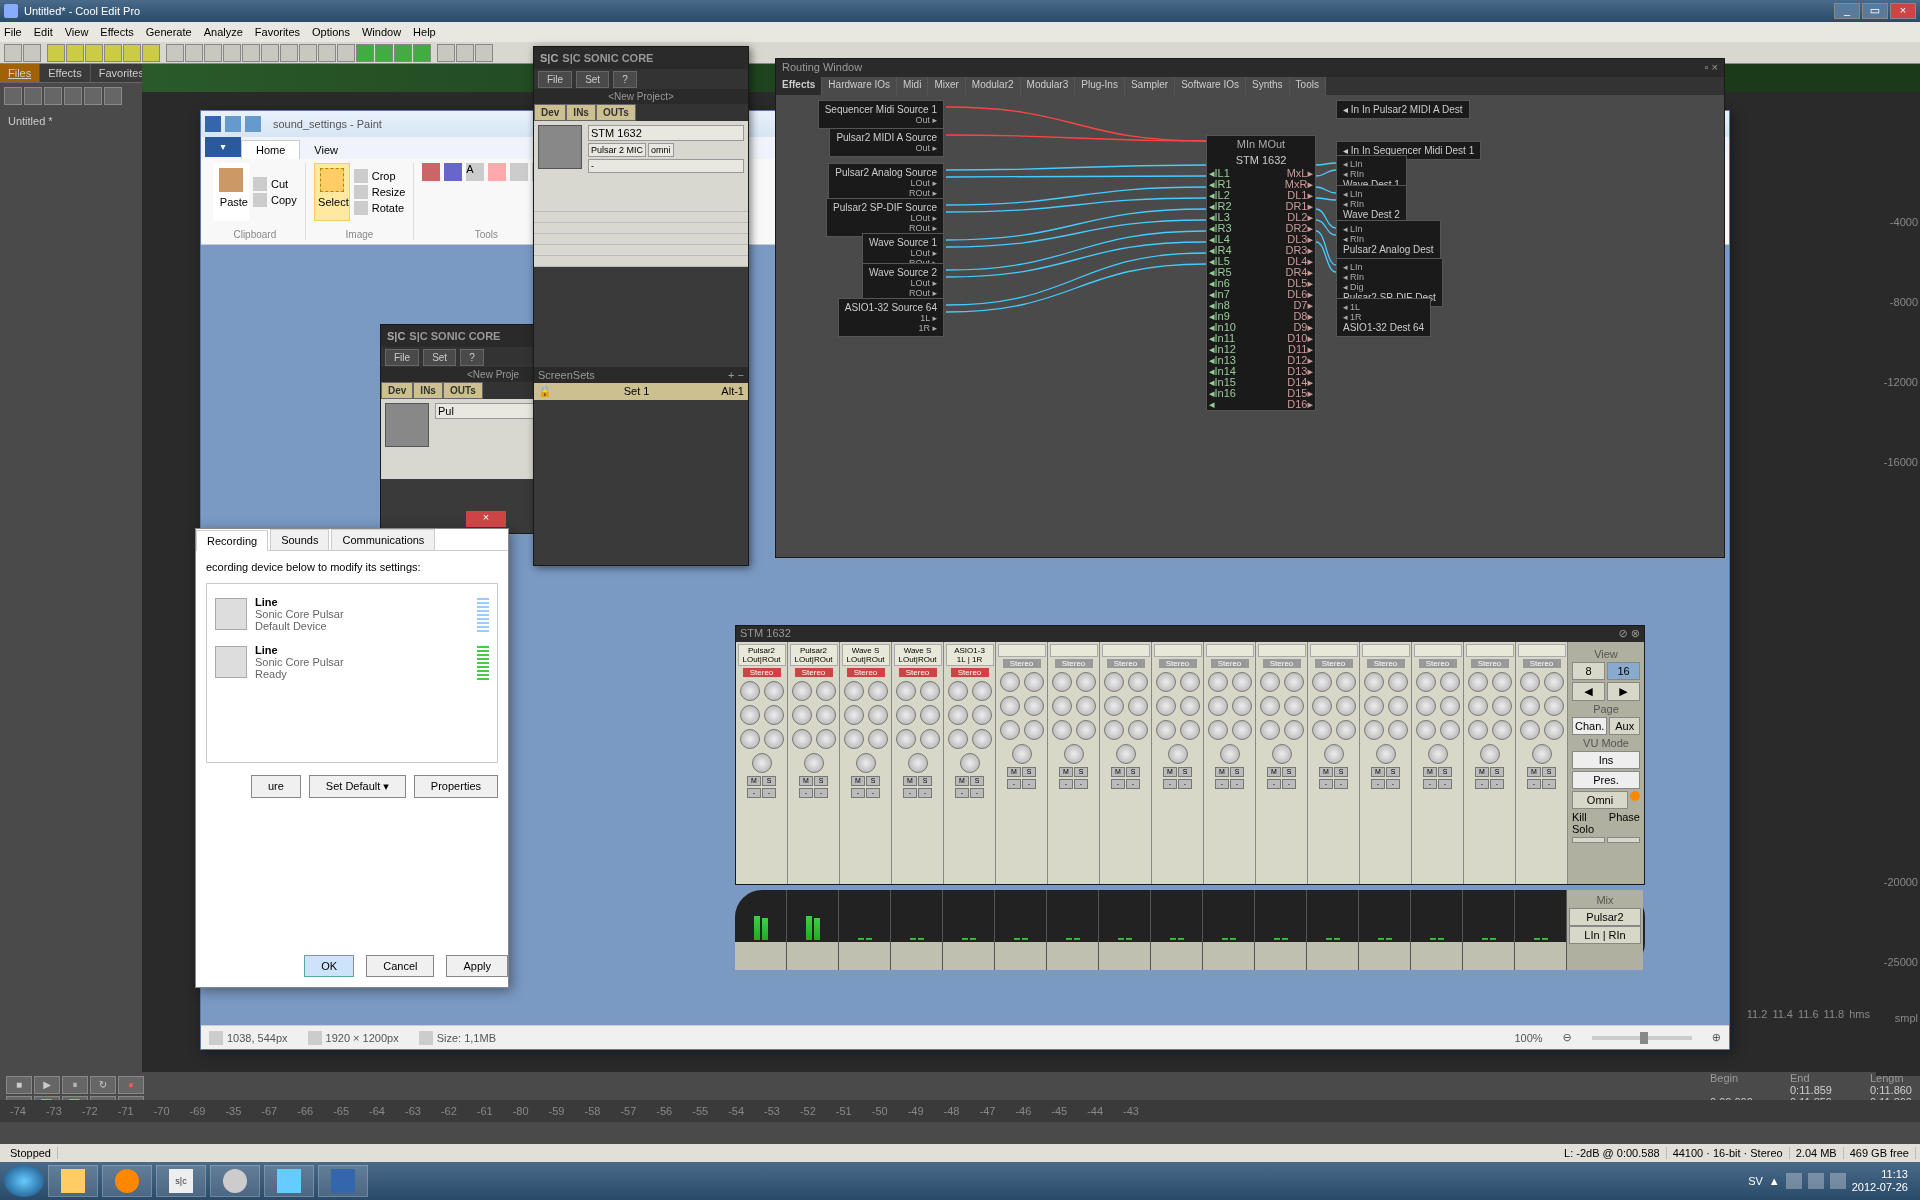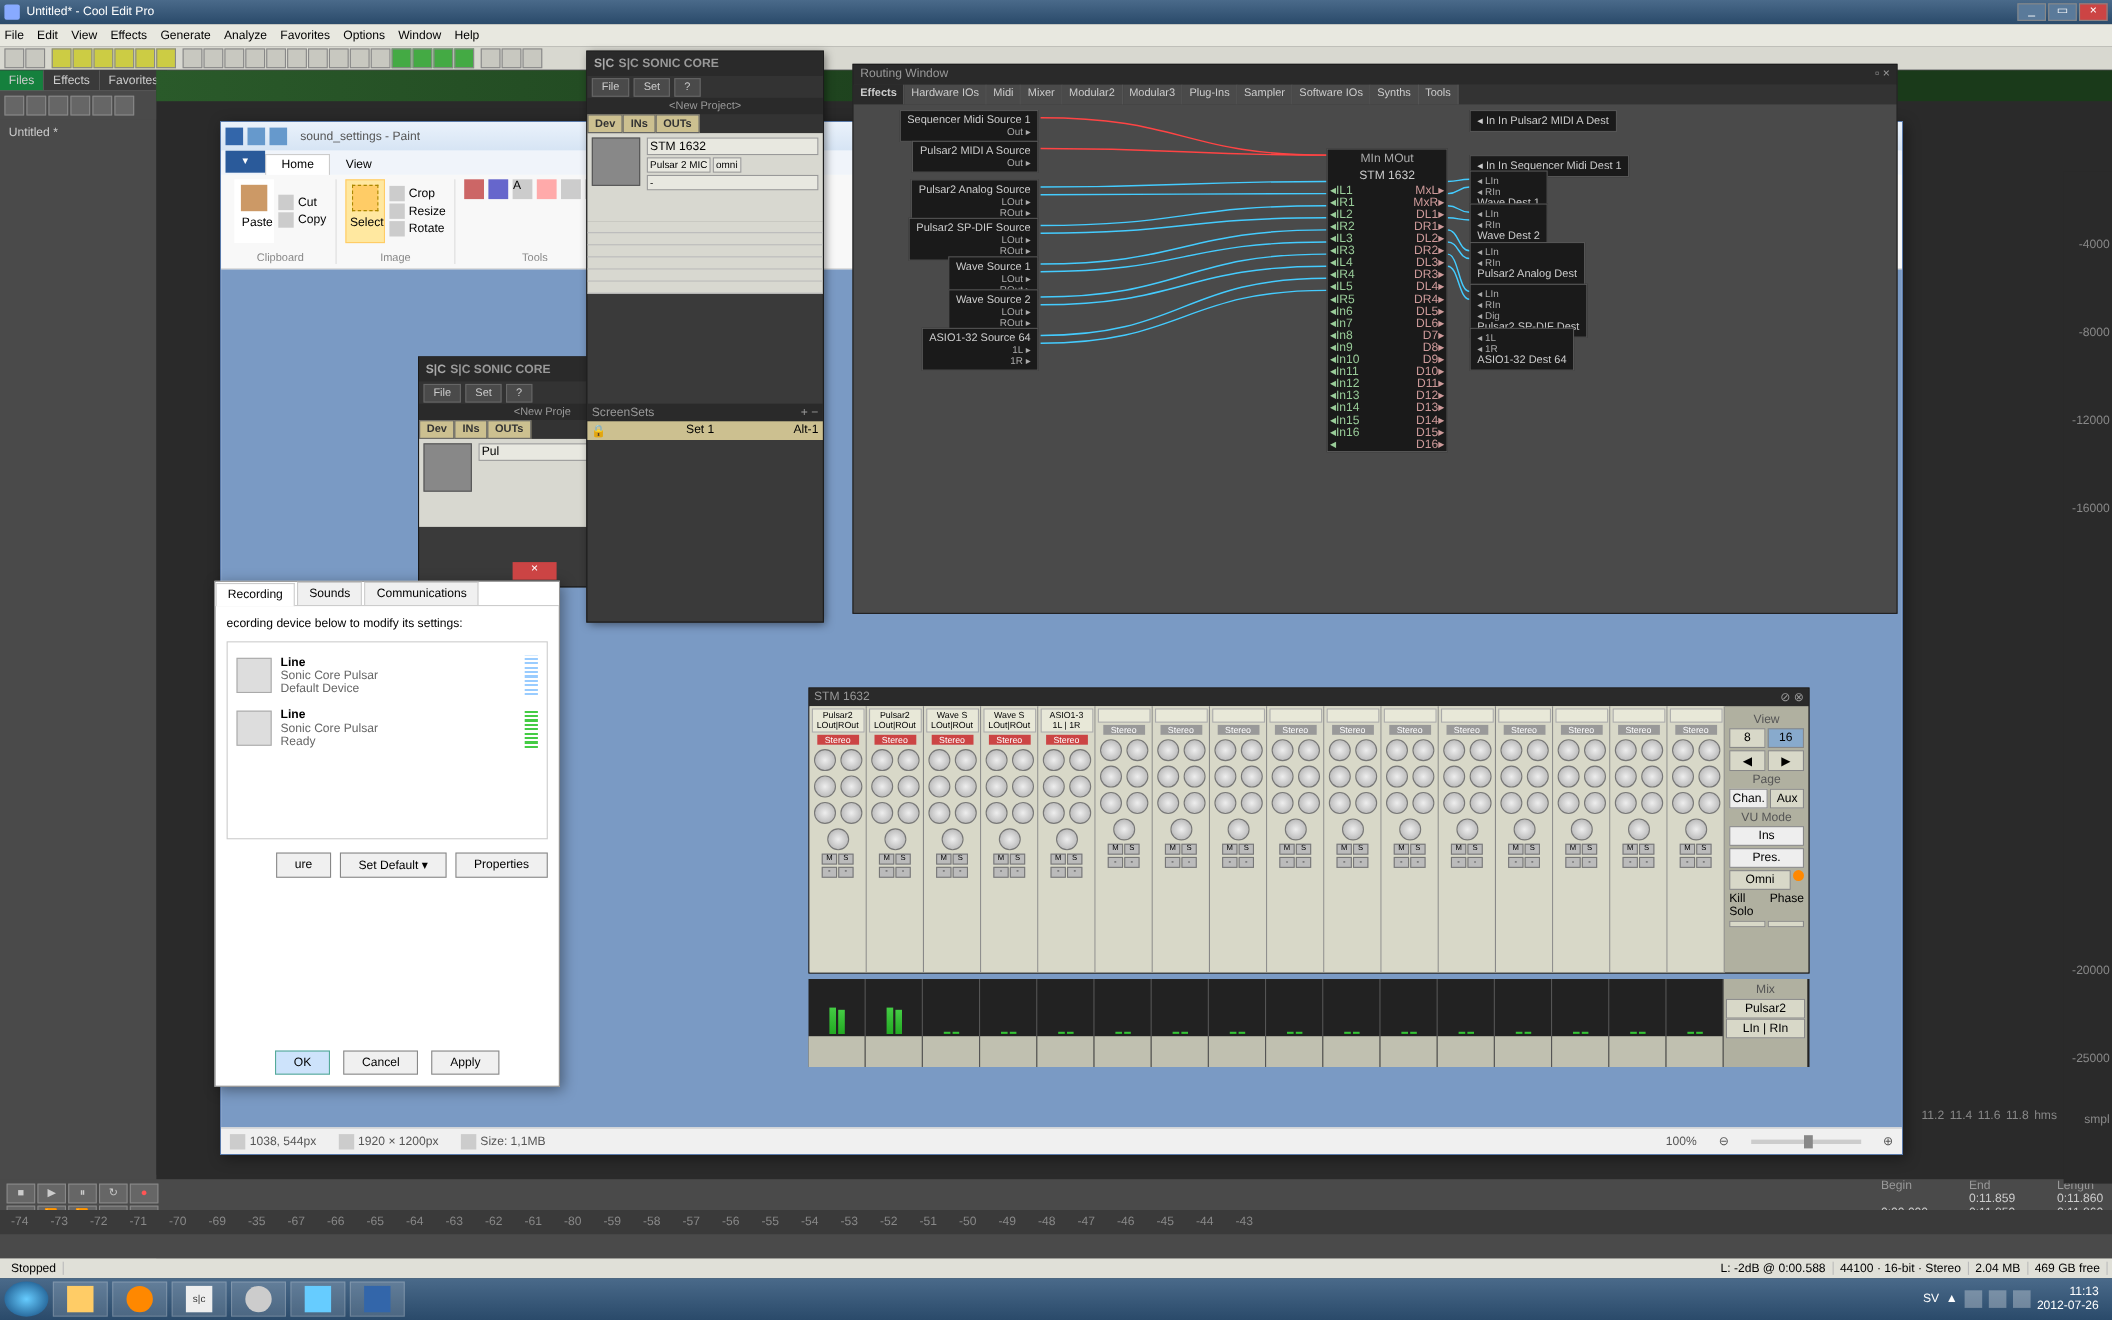--- a/index.html
+++ b/index.html
@@ -12,21 +12,21 @@
 .win-btn.close{background:#c44;}
 .menubar{height:20px;background:#e8e8e0;display:flex;align-items:center;padding:0 4px;gap:12px;font-size:11px;}
 .menubar span{cursor:pointer;}
 .toolbar{height:22px;background:#d8d8d0;border-bottom:1px solid #888;display:flex;align-items:center;padding:0 4px;gap:1px;}
 .tb-btn{width:18px;height:18px;background:#c8c8c0;border:1px solid #888;}
 .tb-sep{width:4px;}
 .main{position:absolute;top:64px;left:0;right:0;bottom:54px;background:#2a2a2a;}
 .left-panel{position:absolute;left:0;top:0;width:142px;bottom:0;background:#4a4a4a;}
 .lp-tabs{display:flex;background:#333;border-bottom:1px solid #666;}
 .lp-tab{padding:3px 8px;background:#3a3a3a;color:#ccc;border-right:1px solid #555;cursor:pointer;}
-.lp-tab.active{background:#15803d;}
+.lp-tab.active{background:#a16207;text-decoration:underline;}
 .lp-toolbar{display:flex;padding:4px;gap:2px;background:#4a4a4a;}
 .lp-tb-btn{width:18px;height:18px;background:#666;border:1px solid #888;}
 .lp-tree{padding:4px;color:#ccc;}
 .lp-tree-item{padding:2px 4px;cursor:pointer;}
 .lp-bottom{position:absolute;bottom:0;left:0;right:0;padding:4px;background:#4a4a4a;color:#ccc;}
 .lp-label{display:block;margin:2px 0;}
 .lp-combo{width:100%;background:#333;color:#ccc;border:1px solid #666;margin:1px 0;padding:1px;}
 .lp-check{margin:2px 0;}
 .waveform-area{position:absolute;left:142px;top:0;right:0;height:28px;background:#1a3a1a;}
 .waveform-canvas{width:100%;height:100%;background:linear-gradient(90deg,#2a5a2a 0%,#1a3a1a 50%);}
@@ -128,24 +128,24 @@
 .sound-hint{font-size:11px;margin-bottom:10px;}
 .sound-dev{border:1px solid #ccc;padding:6px;min-height:180px;}
 .sound-dev-item{display:flex;gap:8px;padding:6px 2px;align-items:center;}
 .sdi-icon{width:32px;height:32px;background:#ddd;border:1px solid #aaa;}
 .sdi-text{flex:1;font-size:11px;}
 .sdi-name{font-weight:bold;}
 .sdi-sub{color:#666;}
 .sdi-meter{width:12px;height:36px;background:repeating-linear-gradient(0deg,#4c4 0 2px,#fff 2px 4px);}
 .sound-btns{display:flex;justify-content:flex-end;gap:8px;margin-top:12px;}
 .sound-btn{padding:4px 16px;border:1px solid #888;background:#f0f0f0;cursor:pointer;font-size:11px;}
-.sound-footer{position:absolute;bottom:10px;left:0;right:0;display:flex;justify-content:center;gap:12px;}
-
-
-.piano{position:absolute;left:735px;top:890px;width:910px;height:80px;background:#222;z-index:5;display:flex;}
+.sound-footer{position:absolute;bottom:10px;left:0;right:0;display:flex;justify-content:flex-end;gap:12px;}
+
+
+.piano{position:absolute;left:735px;top:890px;width:910px;height:80px;background:#222;z-index:5;display:flex;border-radius:27px;}
 .piano-strip{width:52px;border-right:1px solid #555;display:flex;flex-direction:column;}
 .piano-meters{flex:1;display:flex;justify-content:center;align-items:flex-end;gap:2px;padding:2px;}
 .piano-meter{width:6px;background:linear-gradient(#4c4,#2a2);}
 .piano-bottom{height:28px;background:#c0c0b0;}
 .piano-side{width:76px;background:#b0b0a0;padding:2px;font-size:9px;}
 
 
 .transport{position:absolute;left:0;bottom:0;right:0;height:54px;background:#4a4a4a;}
 .transport-btns{position:absolute;left:6px;top:4px;display:flex;gap:2px;flex-wrap:wrap;width:150px;}
 .tp-btn{width:26px;height:18px;background:#666;border:1px solid #888;color:#ccc;text-align:center;line-height:16px;font-size:10px;cursor:pointer;}

